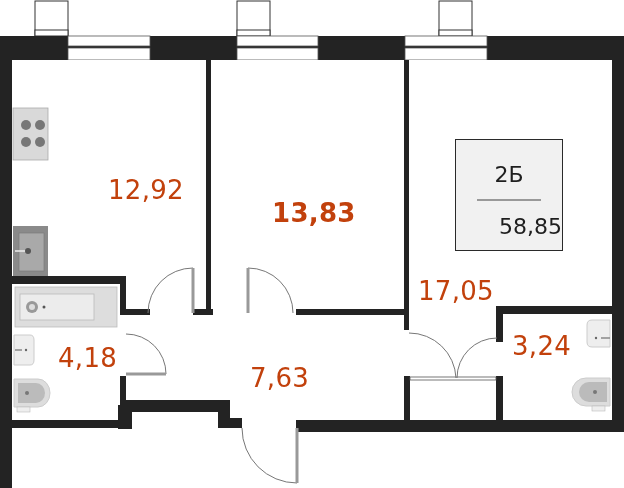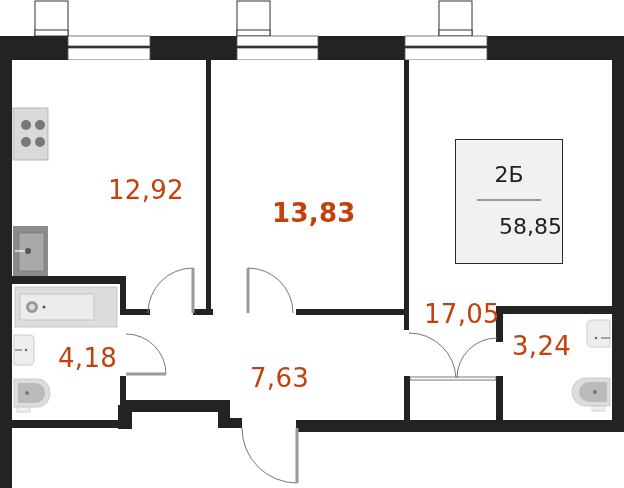--- a/index.html
+++ b/index.html
@@ -1,21 +1,21 @@
 <!DOCTYPE html>
 <html><head>
   <meta charset="utf-8">
   <style>
     html, body { margin: 0; padding: 0; background: #ffffff; }
     body { width: 624px; height: 488px; position: relative; overflow: hidden;
            font-family: "DejaVu Sans", sans-serif; }
     #plan { position: absolute; left: 0; top: 0; width: 624px; height: 488px; }
     .lbl { position: absolute; font-family: "DejaVu Sans", sans-serif; color: #c2410c;
            font-size: 26px; line-height: 1; white-space: nowrap; letter-spacing: 0.3px; }
-    .badge { position: absolute; left: 455px; top: 139px; width: 108px; height: 125px;
+    .badge { position: absolute; left: 455px; top: 139px; width: 108px; height: 112px;
              background: #f1f1f1; border: 1.5px solid #2a2a2a; box-sizing: border-box; }
     .badge .type { position: absolute; left: 0; right: 0; top: 22px; text-align: center;
                    font-size: 22px; color: #1e1e1e; }
     .badge .rule { position: absolute; left: 21px; right: 21px; top: 59px; height: 2px; background: #999; }
     .badge .area { position: absolute; left: 0; right: 0; top: 74px; text-align: right;
                    font-size: 22px; color: #1e1e1e; }
   </style>
 </head>
 <body>
 
@@ -146,21 +146,21 @@
   <g>
     <path d="M610 378 H586 A 14 14 0 0 0 586 406 H610 Z" fill="#ddd" stroke="#ccc" stroke-width="1"></path>
     <path d="M607 382 H589 A 10 10 0 0 0 589 402 H607 Z" fill="#bbb"></path>
     <circle cx="595" cy="392" r="2" fill="#777"></circle>
     <rect x="592" y="406" width="13" height="5" fill="#eee" stroke="#bbb" stroke-width="0.6"></rect>
   </g>
 </svg>
 
 <div class="lbl" style="left:108px; top:177px;">12,92</div>
 <div class="lbl" style="left:272px; top:200px;font-weight:bold;">13,83</div>
-<div class="lbl" style="left:418px; top:301px;margin-left:6px;">17,05</div>
+<div class="lbl" style="left:418px; top:278px;">17,05</div>
 <div class="lbl" style="left:58px; top:345px;">4,18</div>
 <div class="lbl" style="left:250px; top:343px;margin-top:22px;">7,63</div>
 <div class="lbl" style="left:512px; top:333px;">3,24</div>
 
 <div class="badge">
   <div class="type">2Б</div>
   <div class="rule"></div>
   <div class="area">58,85</div>
 </div>
 

